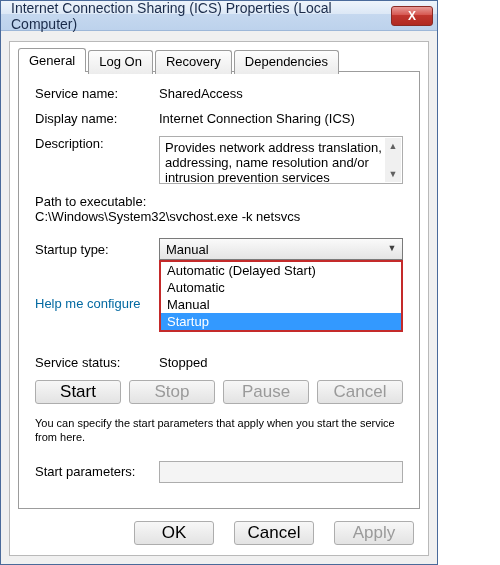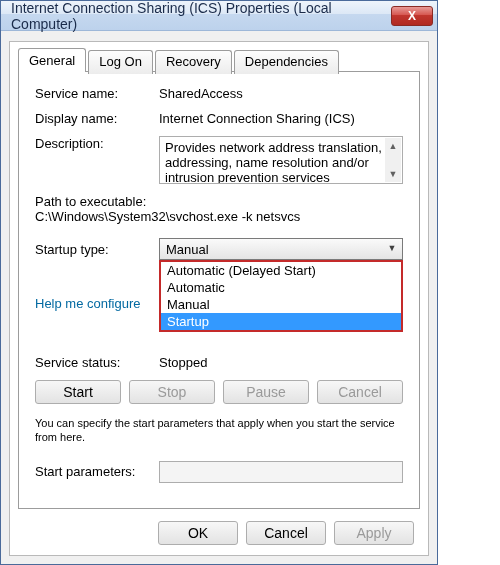--- a/index.html
+++ b/index.html
@@ -38,26 +38,26 @@
 .dropdown { position: absolute; left: 0; right: 0; top: 22px; border: 2px solid #c42a2a; background: #fff; z-index: 10; }
 .dropdown .opt { padding: 1px 6px; font-size: 13px; }
 .dropdown .opt.selected { background: #3399ff; color: #fff; }
 
 .help-link { color: #0369a1; font-size: 13px; margin-top: 26px; display: inline-block; }
 
 .status-row { display:flex; align-items:center; margin-top: 44px; margin-bottom: 10px; }
 .status-row .label { width: 124px; }
 
 .btn-row { display: flex; gap: 8px; margin-bottom: 12px; }
-.btn { flex: 1; height: 24px; border: 1px solid #adadad; background: linear-gradient(to bottom,#f7f7f7,#e3e3e3); font-size: 14px; display:flex; align-items:center; justify-content:center; border-radius: 3px; }
+.btn { flex: 1; height: 24px; border: 1px solid #adadad; background: linear-gradient(to bottom,#f7f7f7,#e3e3e3); font-size: 17px; display:flex; align-items:center; justify-content:center; border-radius: 3px; }
 .btn.disabled { color: #9a9a9a; }
 
 .note { font-size: 11px; margin-bottom: 16px; line-height: 1.3; }
 
-.footer-btns { position: absolute; right: 14px; bottom: 10px; display: flex; gap: 8px; }
+.footer-btns { position: absolute; right: 14px; bottom: 10px; display: flex; gap: 20px; }
 .footer-btns .btn { width: 80px; flex: none; }
 </style>
 </head>
 <body>
 
 <div class="window">
 
   <div class="titlebar">
     <div class="title">Internet Connection Sharing (ICS) Properties (Local Computer)</div>
     <div class="close-btn">

